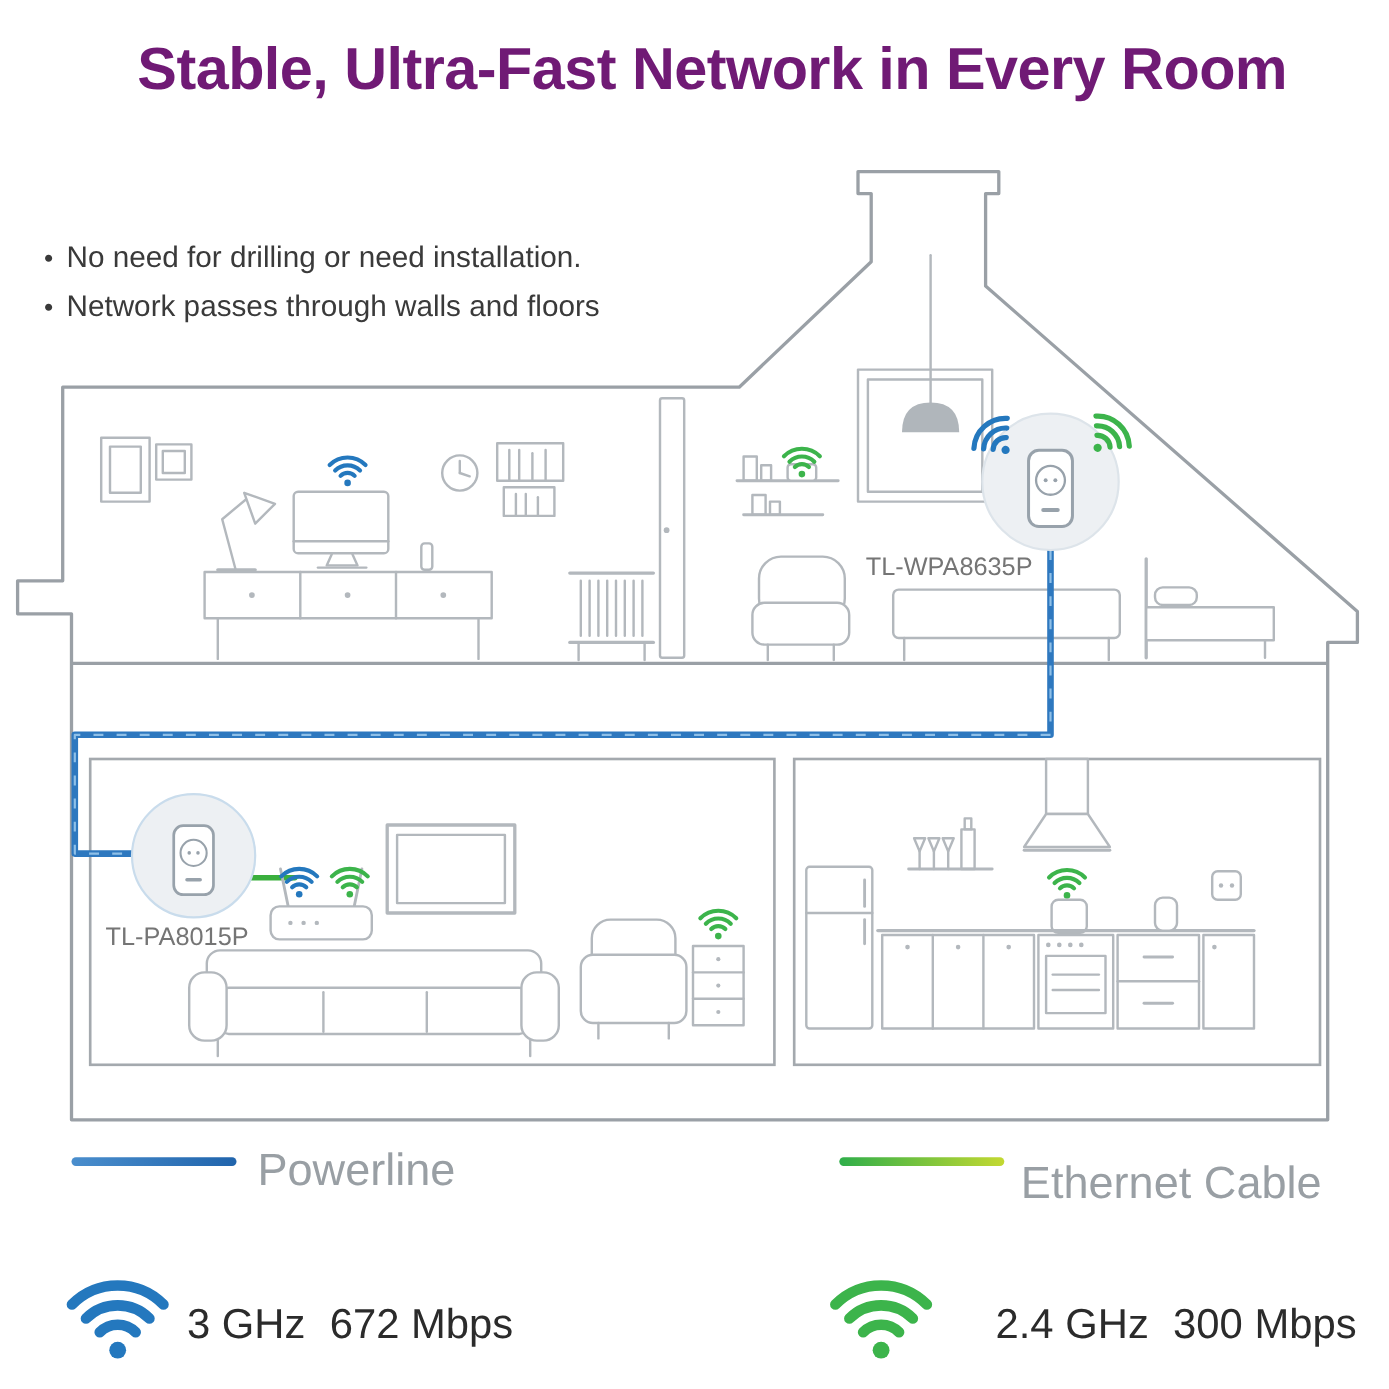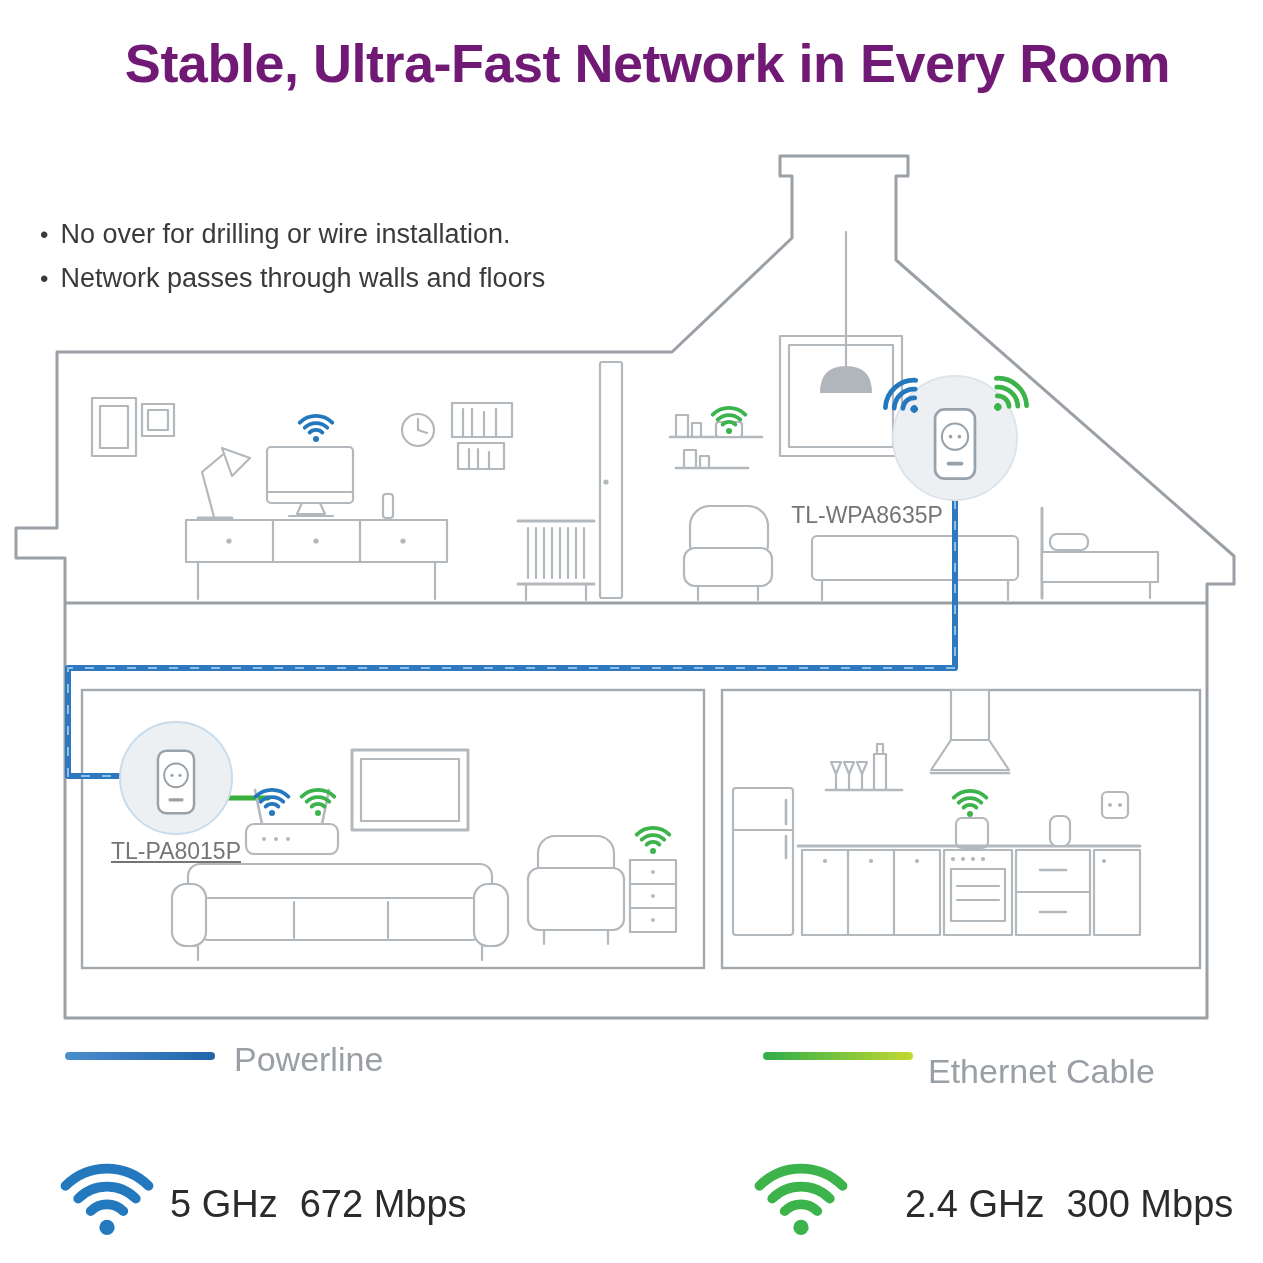--- a/index.html
+++ b/index.html
@@ -9,24 +9,24 @@
   .wall{stroke:#9aa0a6;stroke-width:3;fill:none;stroke-linejoin:round;}
   .wall2{stroke:#a4a9ae;stroke-width:2.4;fill:none;}
   .furn{stroke:#b3b8bd;stroke-width:2.2;fill:none;stroke-linecap:round;stroke-linejoin:round;}
   .furnf{stroke:#b3b8bd;stroke-width:2.2;fill:#fff;stroke-linecap:round;stroke-linejoin:round;}
   .dot{fill:#b3b8bd;stroke:none;}
   .txt{position:absolute;color:#3a3a3a;}
   #title{top:32px;left:16px;width:100%;text-align:center;font-size:54px;font-weight:600;color:#701a75;letter-spacing:-0.5px;}
   .bullets{top:219px;left:40px;font-size:27px;color:#3a3a3a;}
   .bullet-row{margin-bottom:13px;display:flex;align-items:baseline;}
   .bullet-row .mark{margin-right:12px;font-size:24px;}
-  .dev-label{font-size:23px;color:#757575;text-align:center;width:160px;}
+  .dev-label{font-size:23px;color:#757575;text-align:left;width:160px;}
   #label-up{left:787px;top:502px;}
-  #label-down{left:96px;top:838px;text-decoration:underline;}
-  .legend-label{font-size:34px;color:#999fa4;}
+  #label-down{left:96px;top:838px;}
+  .legend-label{font-size:41px;color:#999fa4;}
   #legend-powerline-label{left:234px;top:1040px;}
   #legend-ethernet-label{left:928px;top:1040px;margin-top:12px;}
   #legend-note{left:67px;top:1087px;font-size:23px;color:#3f3f3f;}
   .spec{position:absolute;font-size:38px;color:#2b2b2b;}
   .spec .gap{display:inline-block;width:22px;}
   #spec-5{left:170px;top:1183px;}
   #spec-24{left:858px;top:1183px;margin-left:47px;}
 </style>
 </head>
 <body>
@@ -296,34 +296,34 @@
   <rect x="763" y="1052" width="150" height="8" rx="4" fill="url(#gradGreen)"></rect>
   <use href="#wifi" transform="translate(107 1230) scale(2.55)" style="color:#2478be"></use>
   <use href="#wifi" transform="translate(801 1230) scale(2.55)" style="color:#3cb44b"></use>
 </svg>
 
 <div id="title" class="txt">Stable, Ultra-Fast Network in Every Room</div>
 
 <div class="txt bullets">
   <div class="bullet-row">
     <span class="mark">•</span>
-    <span>No over for drilling or wire installation.</span>
+    <span>No need for drilling or need installation.</span>
   </div>
   <div class="bullet-row">
     <span class="mark">•</span>
     <span>Network passes through walls and floors</span>
   </div>
 </div>
 
 <div id="label-up" class="txt dev-label">TL-WPA8635P</div>
 <div id="label-down" class="txt dev-label">TL-PA8015P</div>
 
 <div id="legend-powerline-label" class="txt legend-label">Powerline</div>
 <div id="legend-ethernet-label" class="txt legend-label">Ethernet Cable</div>
 
 <div id="spec-5" class="spec">
-  <span>5 GHz</span><span class="gap"></span><span>672 Mbps</span>
+  <span>3 GHz</span><span class="gap"></span><span>672 Mbps</span>
 </div>
 <div id="spec-24" class="spec">
   <span>2.4 GHz</span><span class="gap"></span><span>300 Mbps</span>
 </div>
 
 </div>
 
 </body></html>

